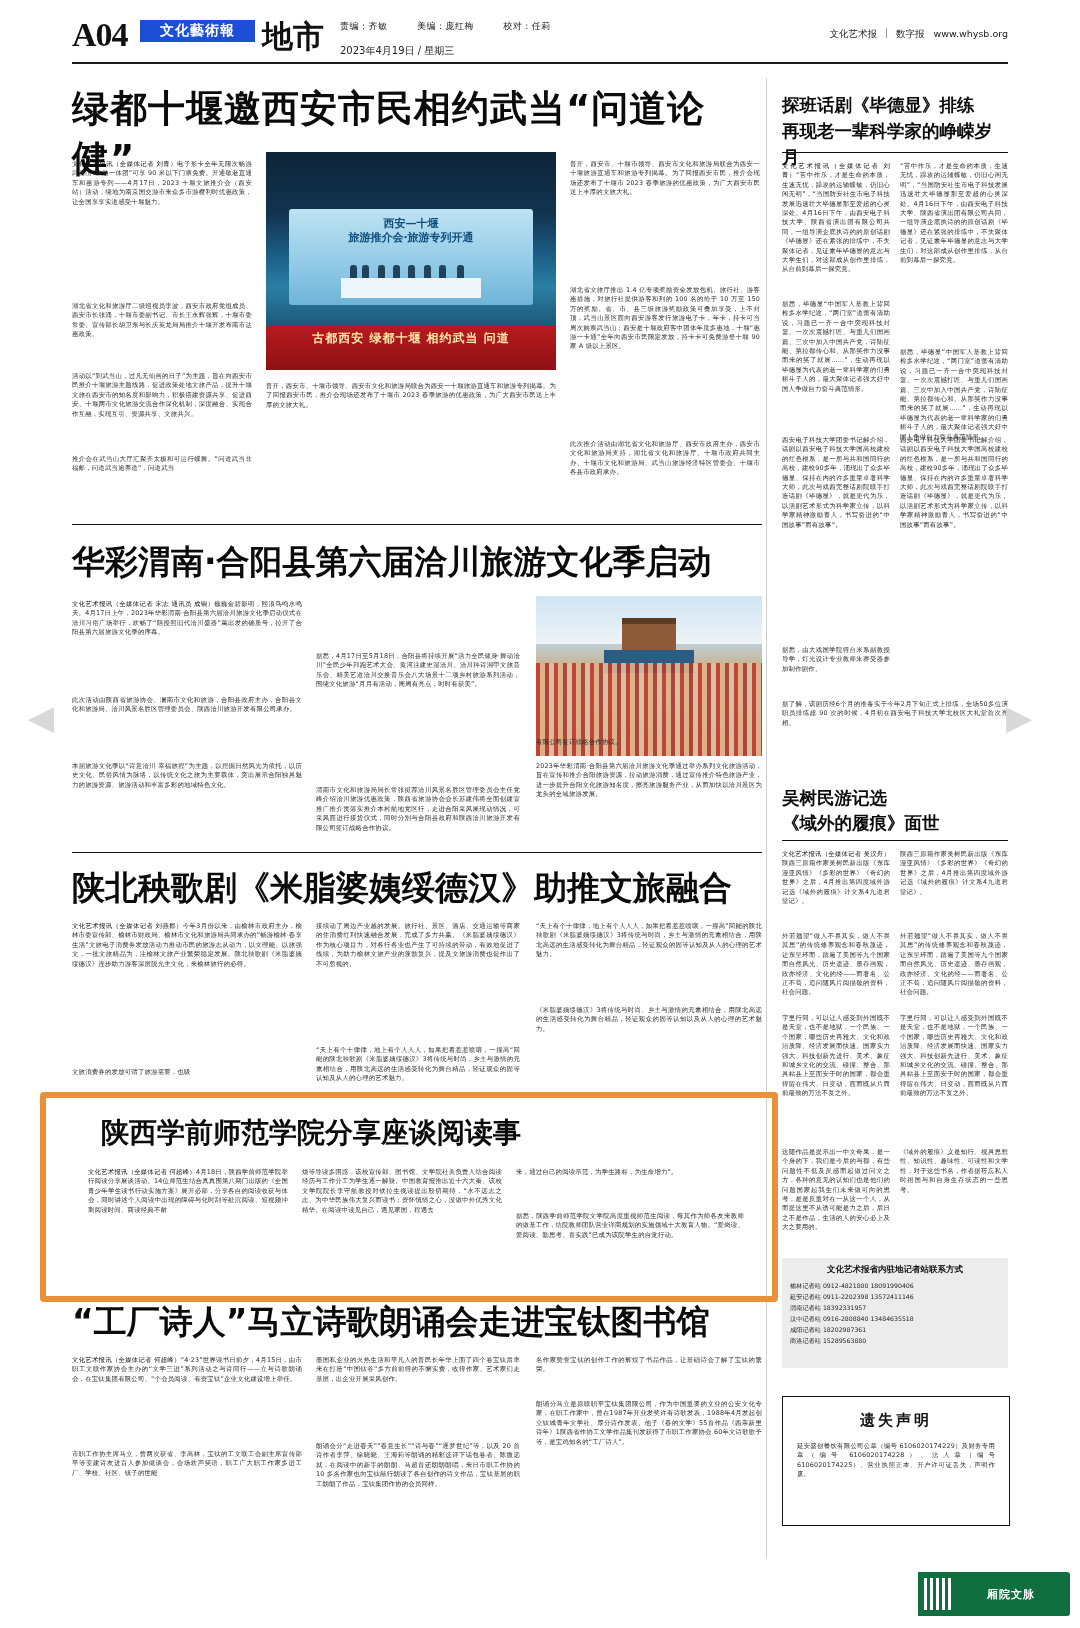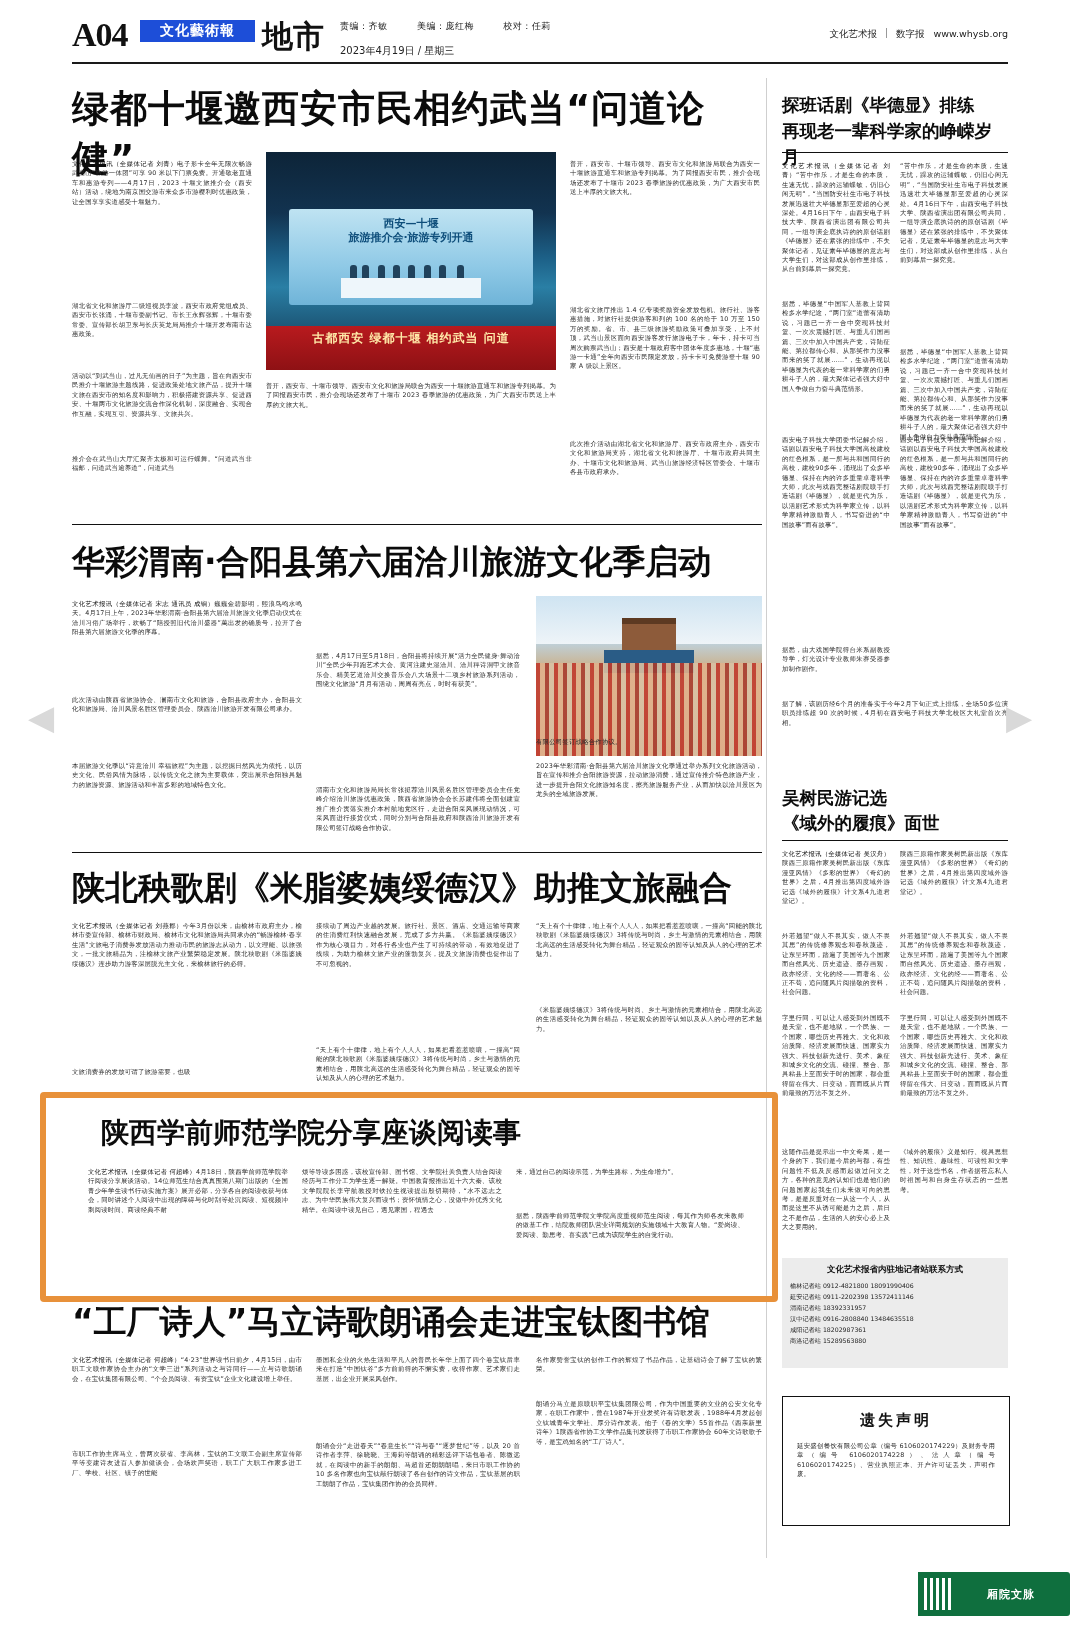--- a/index.html
+++ b/index.html
@@ -120,21 +120,21 @@
   <div class="col-text" style="position:absolute;left:72px;top:160px;width:180px;height:330px;">
     <span class="lede">文化艺术报讯（全媒体记者 刘青）</span><span>电子形卡全年无限次畅游武当山“旅游一体团”可享 90 米以下门票免费。开通敬老直通车和惠游专列——4月17日，2023 十堰文旅推介会（西安站）活动，绕地为南京国交游市来众多市游樱利时优惠政策，让全国享享实道感受十堰魅力。</span>
   </div>
   <div class="col-text" style="position:absolute;left:72px;top:290px;width:180px;height:120px;margin-top:12px;">湖北省文化和旅游厅二级巡视员李波，西安市政府党组成员、西安市长张涌，十堰市委副书记、市长王永辉张辉，十堰市委常委、宣传部长胡卫东与长庆英龙局局推介十堰开发布南市达惠政策。</div>
   <div class="col-text" style="position:absolute;left:72px;top:372px;width:180px;height:130px;">活动以“到武当山，过凡无仙画的日子”为主题，旨在向西安市民推介十堰旅游主题线路，促进政策处地文旅产品，提升十堰文旅在西安市的知名度和影响力，积极搭建资源共享、促进西安、十堰两市文化旅游交流合作深化机制，深度融合、实现合作互融，实现互引、资源共享、文旅共兴。</div>
   <div class="col-text" style="position:absolute;left:72px;top:455px;width:180px;height:60px;">推介会在武当山大厅汇聚齐太极和可运行蝶舞。“问道武当非福邮，问道武当逾养道”，问道武当</div>
 
   <div class="col-text" style="position:absolute;left:266px;top:382px;width:290px;height:130px;">普开，西安市、十堰市领导、西安市文化和旅游局联合为西安一十堰旅游直通车和旅游专列揭幕。为了回报西安市民，推介会现场还发布了十堰市 2023 春季旅游的优惠政策，为广大西安市民送上丰厚的文旅大礼。</div>
 
   <div class="col-text" style="position:absolute;left:570px;top:160px;width:190px;height:120px;">普开，西安市、十堰市领导、西安市文化和旅游局联合为西安一十堰旅游直通车和旅游专列揭幕。为了回报西安市民，推介会现场还发布了十堰市 2023 春季旅游的优惠政策，为广大西安市民送上丰厚的文旅大礼。</div>
-  <div class="col-text" style="position:absolute;left:570px;top:286px;width:190px;height:150px;margin-top:20px;">湖北省文旅厅推出 1.4 亿专项奖励资金发放包机、旅行社、游客惠措施，对旅行社提供游客和列的 100 名的给于 10 万至 150 万的奖励。省、市、县三级旅游奖励政策可叠加享受，上不封顶，武当山景区面向西安游客发行旅游电子卡，年卡，持卡可当周次购票武当山；西安是十堰政府客中团体年度多惠地，十堰“惠游一卡通”全年向西安市民限定发放，持卡卡可免费游登十堰 90 家 A 级以上景区。</div>
+  <div class="col-text" style="position:absolute;left:570px;top:286px;width:190px;height:150px;">湖北省文旅厅推出 1.4 亿专项奖励资金发放包机、旅行社、游客惠措施，对旅行社提供游客和列的 100 名的给于 10 万至 150 万的奖励。省、市、县三级旅游奖励政策可叠加享受，上不封顶，武当山景区面向西安游客发行旅游电子卡，年卡，持卡可当周次购票武当山；西安是十堰政府客中团体年度多惠地，十堰“惠游一卡通”全年向西安市民限定发放，持卡卡可免费游登十堰 90 家 A 级以上景区。</div>
   <div class="col-text" style="position:absolute;left:570px;top:440px;width:190px;height:80px;">此次推介活动由湖北省文化和旅游厅、西安市政府主办，西安市文化和旅游局支持，湖北省文化和旅游厅、十堰市政府共同主办、十堰市文化和旅游局、武当山旅游经济特区管委会、十堰市各县市政府承办。</div>
 
   <div class="rule" style="left:72px;top:524px;width:690px;"></div>
 
   <div class="hl" style="left:72px;top:540px;width:690px;font-size:33px;">华彩渭南·合阳县第六届洽川旅游文化季启动</div>
 
   <div class="photo ph2" style="left:536px;top:596px;width:226px;height:160px;">
     <div class="sky"></div>
     <div class="gate"></div>
     <div class="stage2"></div>

